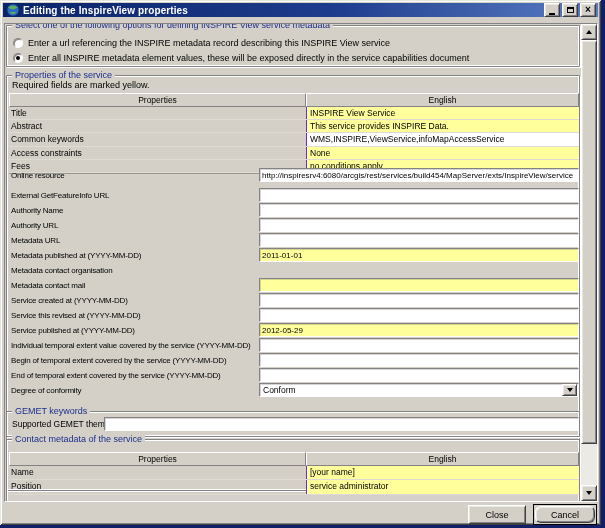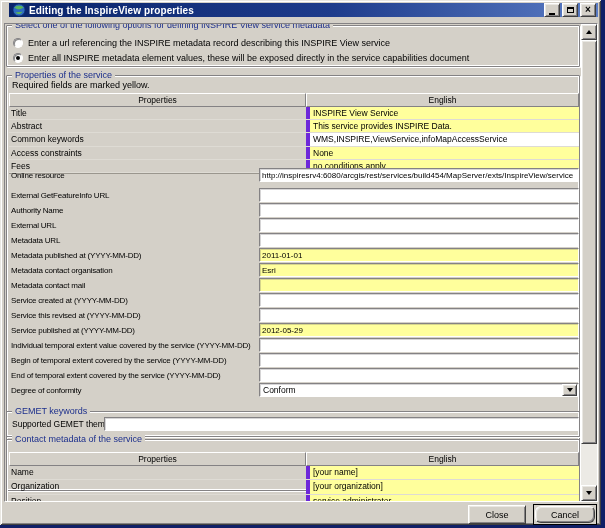--- a/index.html
+++ b/index.html
@@ -9,21 +9,21 @@
     font-family:"Liberation Sans", sans-serif;font-size:9px;color:#000;
     -webkit-font-smoothing:antialiased;
   }
   .window{
     position:absolute;left:0;top:0;width:601px;height:525px;background:#d4d0c8;
     box-shadow:inset 1px 1px 0 #e9e7e2, inset -1px -1px 0 #404040,
                inset 2px 2px 0 #ffffff, inset -2px -2px 0 #848284;
   }
   
   .titlebar{
-    position:absolute;left:9px;top:3px;right:3px;height:14px;
+    position:absolute;left:3px;top:3px;right:3px;height:14px;
     background:linear-gradient(90deg,#0a246a 0%,#1e3c8c 55%,#5a7cc4 100%);
     display:flex;align-items:center;padding:0 2px;box-sizing:border-box;
   }
   .app-icon{width:14px;height:14px;margin:0 3px 0 1px;flex:0 0 auto;}
   .title-text{color:#fff;font-weight:bold;font-size:10px;flex:1 1 auto;
     white-space:nowrap;overflow:hidden;letter-spacing:0.1px;}
   .win-btns{display:flex;gap:2px;flex:0 0 auto;}
   .winbtn{
     width:16px;height:14px;background:#d4d0c8;border:1px solid;padding:0;margin:0;
     border-color:#ffffff #404040 #404040 #ffffff;
@@ -93,21 +93,21 @@
     text-align:center;line-height:12px;font-size:8.5px;
   }
   .g-props .thead{top:17px;left:0;width:574px;}
   .th-props{left:2px;width:297px;}
   .th-lang{left:299px;width:273px;}
   .srows{position:absolute;left:2px;top:31px;width:570px;}
   .srow{position:relative;height:12.2px;border-bottom:1px solid #dedbd4;}
   .srow-label{position:absolute;left:2px;top:0;line-height:12px;font-size:8.5px;white-space:nowrap;}
   .srow-cell{
     position:absolute;left:297px;width:273px;top:0;bottom:0;background:#fff;
-    border-left:4px solid #6d28d9;padding:0 0 0 3px;line-height:12px;font-size:8.5px;
+    border-left:1px solid #6d28d9;padding:0 0 0 3px;line-height:12px;font-size:8.5px;
     white-space:nowrap;overflow:hidden;box-sizing:border-box;
   }
   .srow.required .srow-cell{background:var(--required-yellow,#ffff9c);}
   .srows-wrap{border-bottom:1px solid #9a968e;}
   
   .irows{position:absolute;left:0;top:92px;width:574px;}
   .irow{position:relative;height:15px;}
   .irow.first{height:20px;}
   .irow-label{
     position:absolute;left:4px;top:1px;line-height:13px;width:246px;overflow:hidden;
@@ -248,34 +248,33 @@
             </div>
             <div class="irow">
               <span class="irow-label">External GetFeatureInfo URL</span>
               <input class="irow-input sunken" style="">
             </div>
             <div class="irow">
               <span class="irow-label">Authority Name</span>
               <input class="irow-input sunken" style="">
             </div>
             <div class="irow">
-              <span class="irow-label">External URL</span>
+              <span class="irow-label">Authority URL</span>
               <input class="irow-input sunken" style="">
             </div>
             <div class="irow">
               <span class="irow-label">Metadata URL</span>
               <input class="irow-input sunken" style="">
             </div>
             <div class="irow required">
               <span class="irow-label">Metadata published at (YYYY-MM-DD)</span>
               <input class="irow-input sunken" value="2011-01-01" style="">
             </div>
             <div class="irow required">
               <span class="irow-label">Metadata contact organisation</span>
-              <input class="irow-input sunken" value="Esri" style="">
             </div>
             <div class="irow required">
               <span class="irow-label">Metadata contact mail</span>
               <input class="irow-input sunken" style="">
             </div>
             <div class="irow">
               <span class="irow-label">Service created at (YYYY-MM-DD)</span>
               <input class="irow-input sunken" style="">
             </div>
             <div class="irow">
@@ -323,24 +322,20 @@
           <span class="th th-props">Properties</span>
           <span class="th th-lang">English</span>
         </div>
         <div class="crows">
 
         <div class="crow srow required">
               <span class="srow-label">Name</span>
               <span class="srow-cell">[your name]</span>
             </div>
             <div class="crow srow required">
-              <span class="srow-label">Organization</span>
-              <span class="srow-cell">[your organization]</span>
-            </div>
-            <div class="crow srow required">
               <span class="srow-label">Position</span>
               <span class="srow-cell">service administrator</span>
             </div>
           </div>
       </div>
 
     </div>
 
     <div class="scrollbar">
       <div class="sb-btn sb-up">

